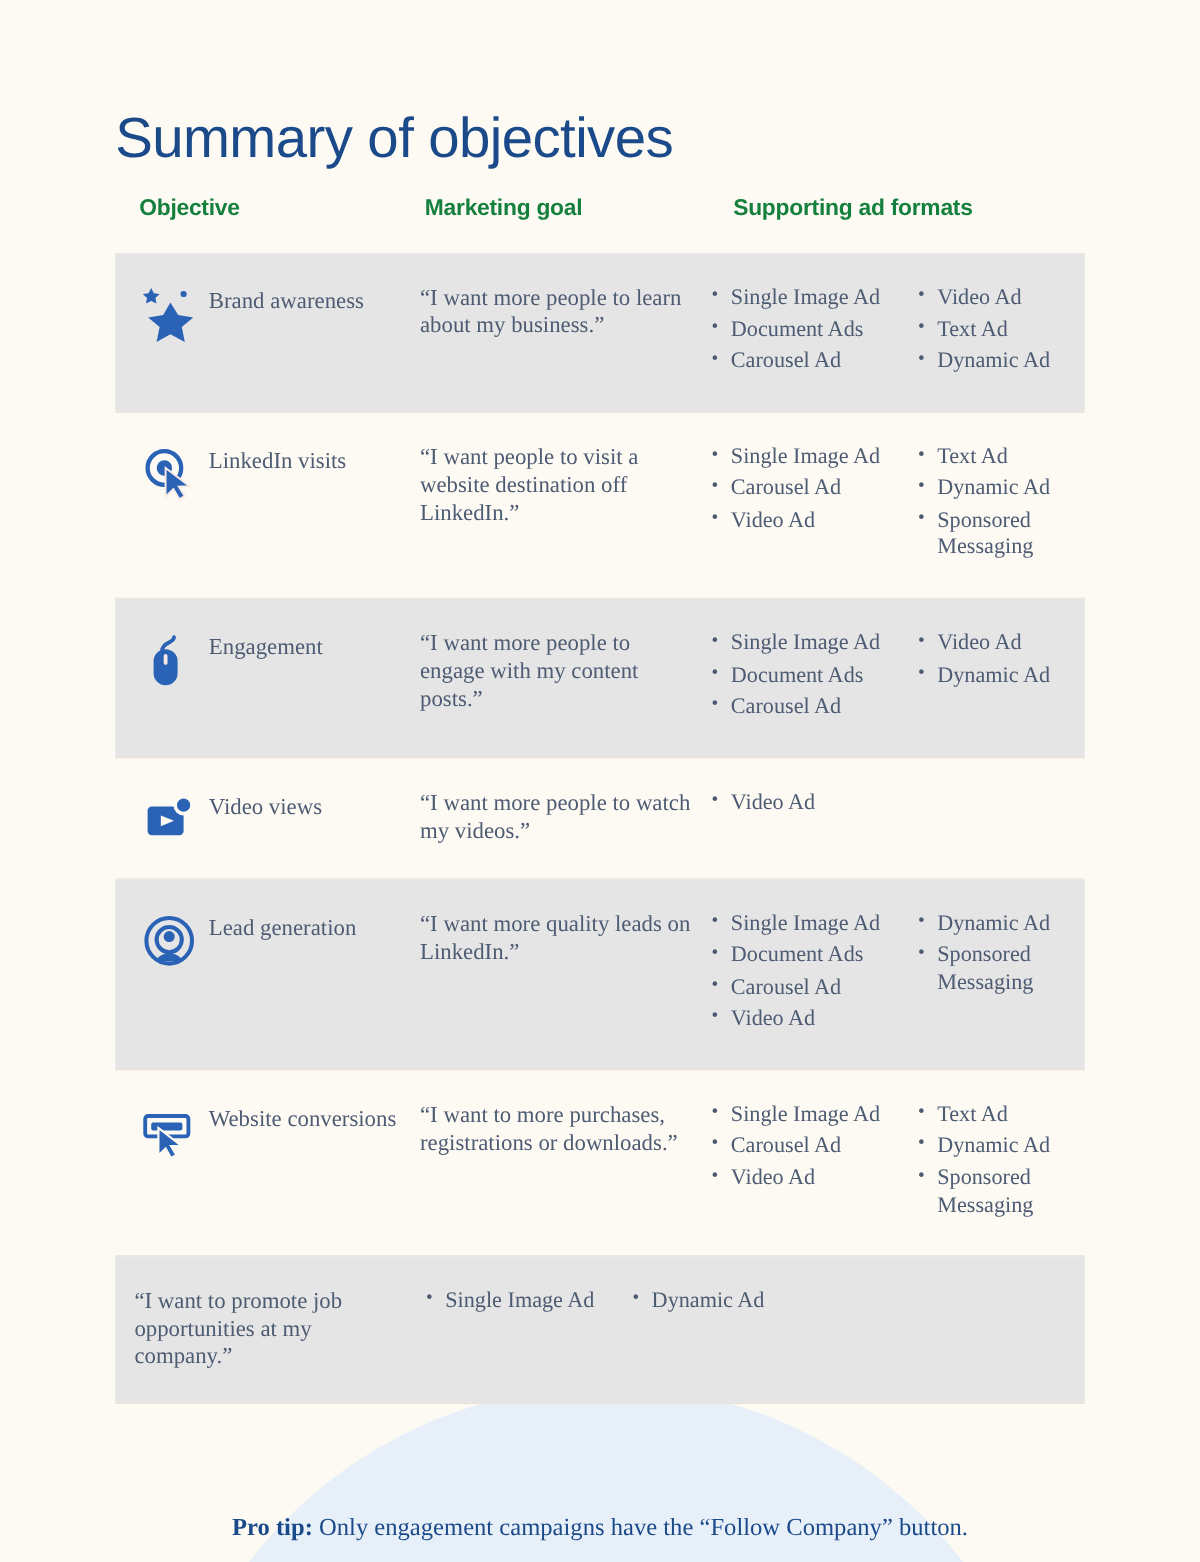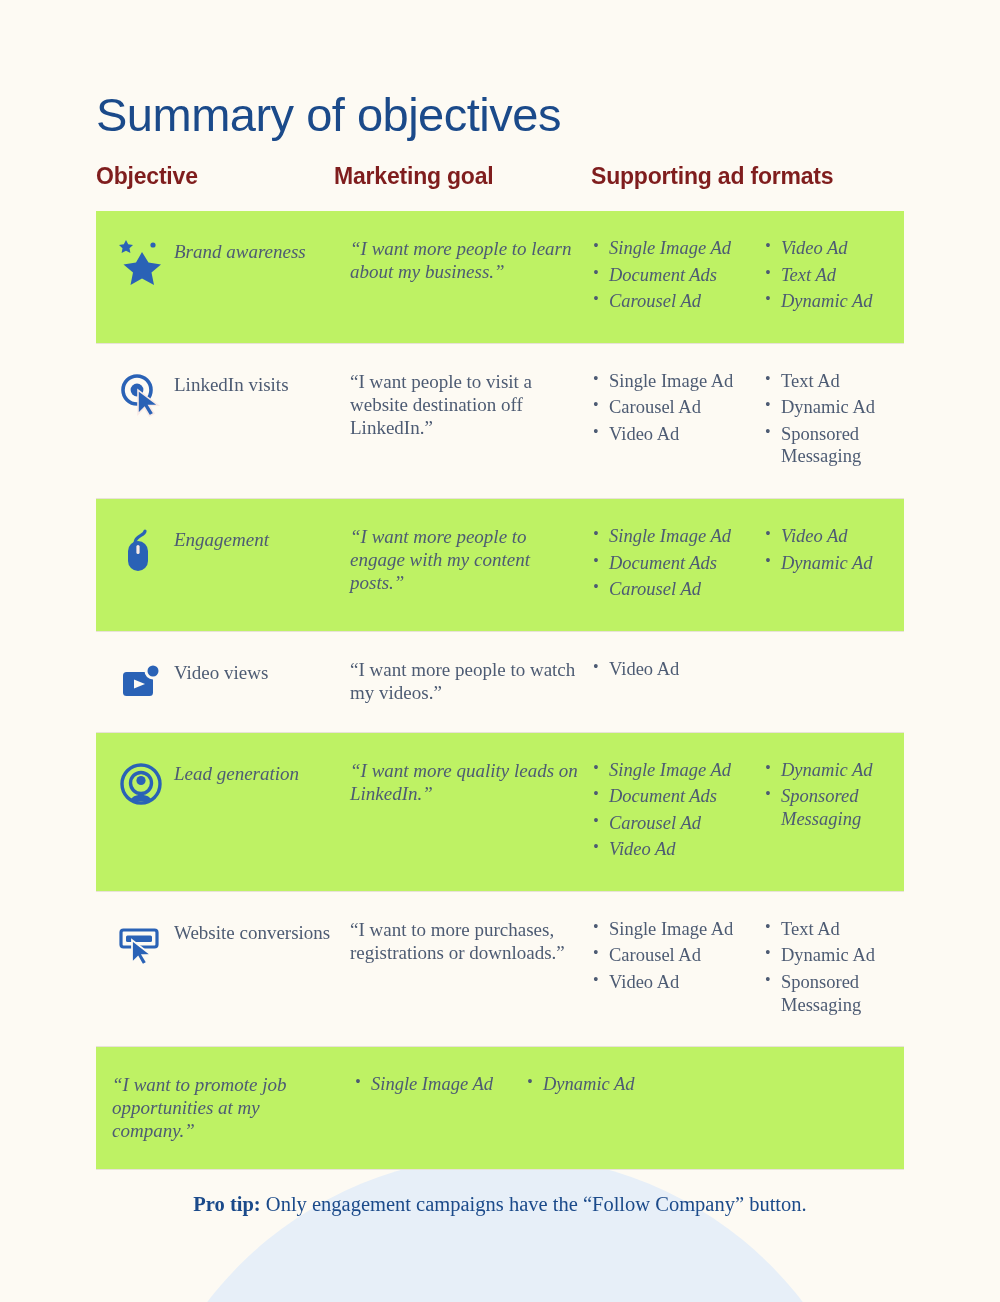--- a/index.html
+++ b/index.html
@@ -28,26 +28,27 @@
 
   .table{position:absolute;left:96px;top:163px;width:808px;}
 
   .head-row{display:flex;height:48px;align-items:flex-start;}
   .col-obj{width:238px;flex:none;}
   .col-goal{width:257px;flex:none;}
   .col-fmt{width:313px;flex:none;}
 
   .head-label{
     font-family:"Liberation Sans", sans-serif;
-    font-size:23px;font-weight:700;color:#7f1d1d;
+    font-size:19px;font-weight:700;color:#15803d;
     letter-spacing:-0.2px;
+    margin-left:20px;
   }
 
   .row{display:flex;align-items:flex-start;padding:26px 0 26px 0;}
-  .row.shaded{background:#bef264;font-style:italic;}
+  .row.shaded{background:#e5e5e5;}
   .row .col-obj{display:flex;align-items:flex-start;padding-left:22px;box-sizing:border-box;}
 
   .icon-wrap{width:56px;flex:none;display:flex;align-items:flex-start;justify-content:flex-start;padding-top:2px;}
   .obj-label{
     font-size:19px;color:#4d5b73;line-height:1.22;
     padding-top:3px;
   }
   .goal-text{
     font-size:19px;color:#4d5b73;line-height:1.22;
     padding-right:12px;
@@ -60,21 +61,21 @@
     font-size:18.5px;color:#4d5b73;line-height:1.22;
     position:relative;padding-left:18px;margin-bottom:4px;
     white-space:pre-line;
   }
   .fmt-item::before{
     content:"\2022";position:absolute;left:2px;top:-1px;font-size:16px;color:#4d5b73;
   }
   .divider{height:1px;background:#e8e2d8;width:100%;}
 
   .protip{
-    position:absolute;left:0;right:0;top:1193px;
+    position:absolute;left:0;right:0;top:1262px;
     text-align:center;
     font-size:20.5px;color:#1b4a8a;
   }
   .protip b{font-weight:700;}
   svg{display:block;}
 </style>
 </head>
 <body>
 
 <div class="deco-circle"></div>

